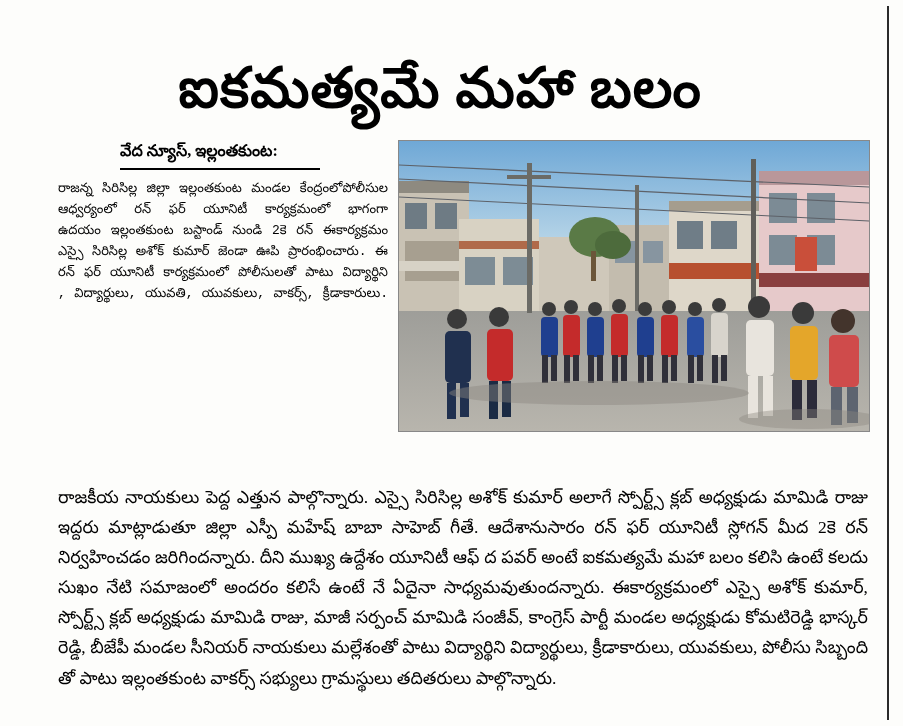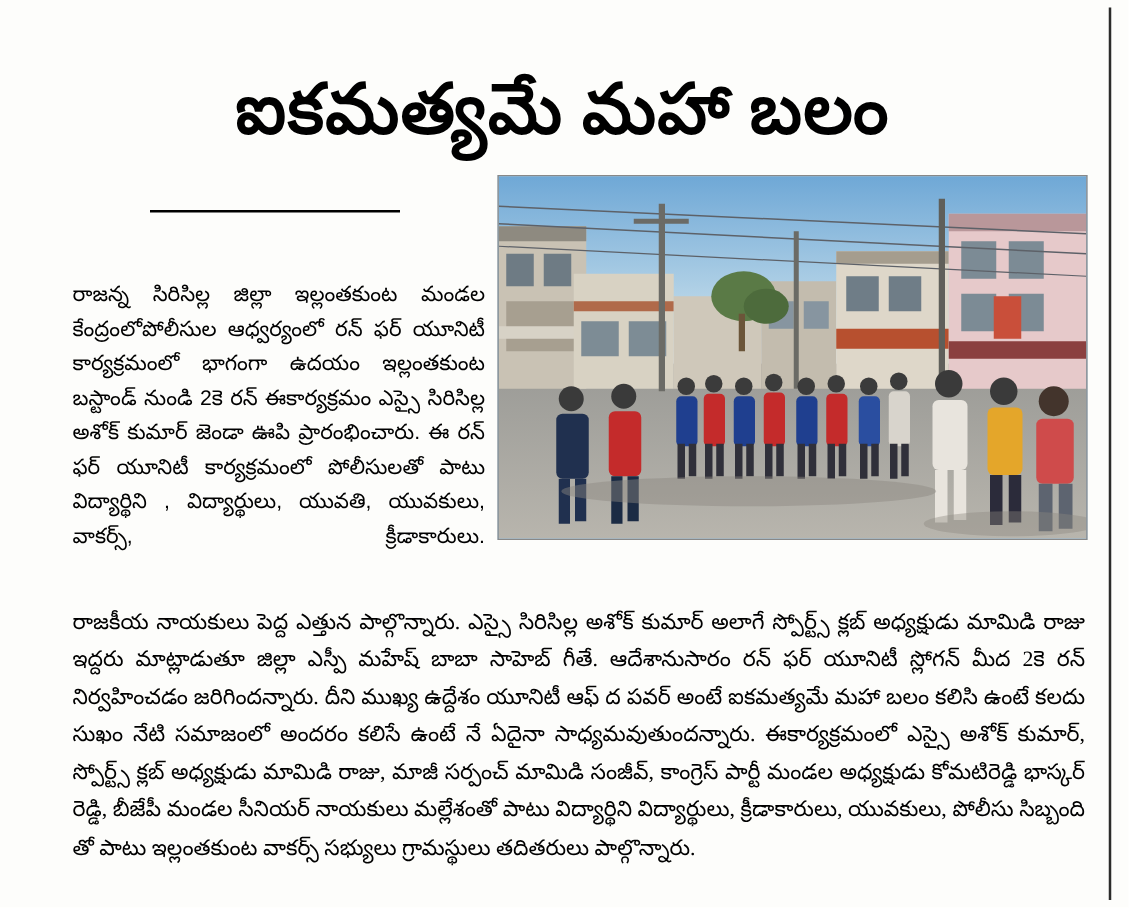--- a/index.html
+++ b/index.html
@@ -36,21 +36,20 @@
     top: 18px;
     left: 0;
     width: 880px;
     text-align: center;
     font-family: "Liberation Serif", "DejaVu Serif", serif;
     font-weight: bold;
     font-size: 56px;
     line-height: 1.15;
     letter-spacing: 1px;
     color: #000000;
-    margin-left: 10px;
   }
   .byline {
     position: absolute;
     top: 142px;
     left: 120px;
     width: 260px;
     font-family: "Liberation Serif", "DejaVu Serif", serif;
     font-weight: bold;
     font-size: 16px;
     color: #000000;
@@ -61,27 +60,26 @@
     left: 120px;
     width: 200px;
     height: 2px;
     background: #000000;
   }
   .intro-col {
     position: absolute;
     top: 178px;
     left: 58px;
     width: 330px;
-    font-family: Liberation Sans, sans-serif;
-    font-size: 17px;
+    font-family: Liberation Mono, monospace;
+    font-size: 13px;
     line-height: 1.62;
     text-align: justify;
     text-align-last: justify;
     color: #000000;
-    margin-top: 44px;
   }
   .photo {
     position: absolute;
     top: 140px;
     left: 398px;
     width: 470px;
     height: 290px;
     border: 1px solid #888;
     overflow: hidden;
     background: #9fc4df;
@@ -102,20 +100,21 @@
 </style>
 </head>
 <body>
 
 <div class="page">
 
   <div class="right-rule"></div>
 
   <h1 class="headline">ఐకమత్యమే మహా బలం</h1>
 
+  <div class="byline">వేద న్యూస్, ఇల్లంతకుంట:</div>
   <div class="byline-underline"></div>
 
   <div class="intro-col">రాజన్న సిరిసిల్ల జిల్లా ఇల్లంతకుంట మండల కేంద్రంలోపోలీసుల ఆధ్వర్యంలో రన్ ఫర్ యూనిటీ కార్యక్రమంలో భాగంగా ఉదయం ఇల్లంతకుంట బస్టాండ్ నుండి 2కె రన్ ఈకార్యక్రమం ఎస్సై సిరిసిల్ల అశోక్ కుమార్ జెండా ఊపి ప్రారంభించారు. ఈ రన్ ఫర్ యూనిటీ కార్యక్రమంలో పోలీసులతో పాటు విద్యార్థిని , విద్యార్థులు, యువతి, యువకులు, వాకర్స్, క్రీడాకారులు.</div>
 
   <div class="photo">
     <svg width="470" height="290" viewBox="0 0 470 290" xmlns="http://www.w3.org/2000/svg">
       <defs>
         <linearGradient id="sky" x1="0" y1="0" x2="0" y2="1">
           <stop offset="0%" stop-color="#6fa8d6"></stop>
           <stop offset="70%" stop-color="#b9d6e8"></stop>

